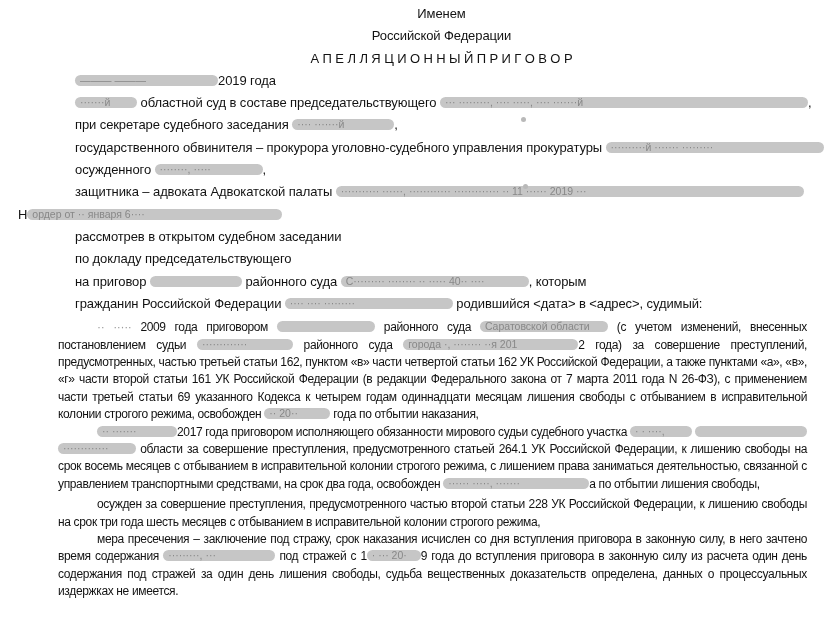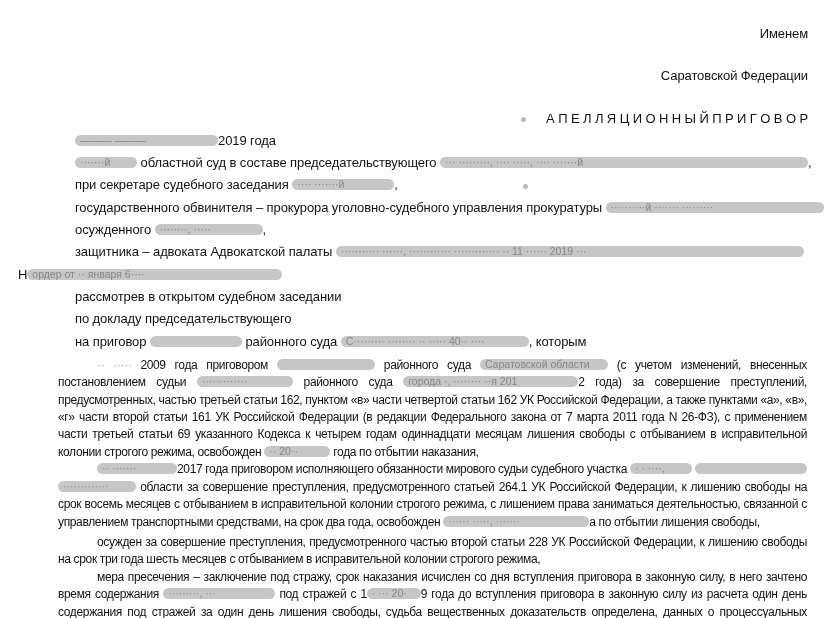--- a/index.html
+++ b/index.html
@@ -6,21 +6,21 @@
   body{width:824px;height:618px;overflow:hidden;}
   .page{
     position:relative;width:824px;height:618px;box-sizing:border-box;
     padding-top:3px;background:#ffffff;color:#121212;
     font-family:"Liberation Sans", sans-serif;
   }
   .pre-line{
     margin:0 16px 0 75px;height:22.3px;line-height:22.3px;
     font-size:13px;letter-spacing:-0.1px;white-space:nowrap;overflow:visible;
   }
-  .pre-line.center{text-align:right;margin-top:20px;}
+  .pre-line.center{text-align:center;}
   .pre-line.out{margin-left:18px;}
   .para{
     margin:0 17px 0 58px;font-size:12px;letter-spacing:-0.35px;
     line-height:17.4px;text-align:justify;text-indent:39px;color:#121212;
   }
   .redact{
     display:inline-block;background:#c6c6c6;height:11px;border-radius:5.5px;
     vertical-align:-1px;overflow:hidden;text-indent:0;
   }
   .redact .f{
@@ -32,32 +32,33 @@
   .artifact-dot{
     position:absolute;width:5px;height:5px;border-radius:50%;background:#b9b9b9;
   }
 </style>
 </head>
 <body>
 
 <div class="page">
   <div id="doc">
       <div class="pre-line center">Именем</div>
-      <div class="pre-line center">Саратовской Федерации</div>
+      <div class="pre-line center">Российской Федерации</div>
       <div class="pre-line center">А П Е Л Л Я Ц И О Н Н Ы Й П Р И Г О В О Р</div>
       <div class="pre-line"><span class="redact" style="width: 143px;"><span class="f">——— ———</span></span>2019 года</div>
       <div class="pre-line"><span class="redact" style="width: 62px;"><span class="f">·······й</span></span> областной суд в составе председательствующего <span class="redact" style="width: 368px;"><span class="f">··· ·········, ···· ·····, ···· ·······й</span></span>,</div>
       <div class="pre-line">при секретаре судебного заседания <span class="redact" style="width: 102px;"><span class="f">···· ·······й</span></span>,</div>
       <div class="pre-line">государственного обвинителя – прокурора уголовно-судебного управления прокуратуры <span class="redact" style="width: 218px;"><span class="f">··········й ······· ·········</span></span></div>
       <div class="pre-line">осужденного <span class="redact" style="width: 108px;"><span class="f">········, ·····</span></span>,</div>
       <div class="pre-line">защитника – адвоката Адвокатской палаты <span class="redact" style="width: 468px;"><span class="f">··········· ······, ············ ············· ··  11 ······ 2019 ···</span></span></div>
       <div class="pre-line out">Н<span class="redact" style="width: 255px;"><span class="f">ордер от ·· января 6····</span></span></div>
       <div class="pre-line">рассмотрев в открытом судебном заседании</div>
       <div class="pre-line">по докладу председательствующего</div>
       <div class="pre-line">на приговор <span class="redact" style="width: 92px;"></span> районного суда <span class="redact" style="width: 188px;"><span class="f">С········· ········ ·· ····· 40·· ····</span></span>, которым</div>
+      <div class="pre-line">гражданин Российской Федерации <span class="redact" style="width: 168px;"><span class="f">···· ···· ·········</span></span> родившийся &lt;дата&gt; в &lt;адрес&gt;, судимый:</div>
       <div class="para" style="margin-top: 4px;"><span class="ft">·· ·····</span> 2009 года приговором <span class="redact" style="width: 98px;"></span> районного суда <span class="redact" style="width: 128px;"><span class="f">Саратовской области</span></span> (с учетом изменений, внесенных постановлением судьи <span class="redact" style="width: 96px;"><span class="f">·············</span></span> районного суда <span class="redact" style="width: 175px;"><span class="f">города ·, ········ ··я 201</span></span>2 года) за совершение преступлений, предусмотренных, частью третьей статьи 162, пунктом «в» части четвертой статьи 162 УК Российской Федерации, а также пунктами «а», «в», «г» части второй статьи 161 УК Российской Федерации (в редакции Федерального закона от 7 марта 2011 года N 26-ФЗ), с применением части третьей статьи 69 указанного Кодекса к четырем годам одиннадцати месяцам лишения свободы с отбыванием в исправительной колонии строгого режима, освобожден <span class="redact" style="width: 66px;"><span class="f">·· 20··</span></span> года по отбытии наказания,</div>
       <div class="para"><span class="redact" style="width: 80px;"><span class="f">·· ·······</span></span>2017 года приговором исполняющего обязанности мирового судьи судебного участка <span class="redact" style="width: 62px;"><span class="f">· · ····,</span></span> <span class="redact" style="width: 112px;"></span> <span class="redact" style="width: 78px;"><span class="f">·············</span></span> области за совершение преступления, предусмотренного статьей 264.1 УК Российской Федерации, к лишению свободы на срок восемь месяцев с отбыванием в исправительной колонии строгого режима, с лишением права заниматься деятельностью, связанной с управлением транспортными средствами, на срок два года, освобожден <span class="redact" style="width: 146px;"><span class="f">······ ·····, ·······</span></span>а по отбытии лишения свободы,</div>
       <div class="para" style="margin-top: 3px;">осужден за совершение преступления, предусмотренного частью второй статьи 228 УК Российской Федерации, к лишению свободы на срок три года шесть месяцев с отбыванием в исправительной колонии строгого режима,</div>
       <div class="para">мера пресечения – заключение под стражу, срок наказания исчислен со дня вступления приговора в законную силу, в него зачтено время содержания <span class="redact" style="width: 112px;"><span class="f">·········, ···</span></span> под стражей с 1<span class="redact" style="width: 54px;"><span class="f">· ··· 20·</span></span>9 года до вступления приговора в законную силу из расчета один день содержания под стражей за один день лишения свободы, судьба вещественных доказательств определена, данных о процессуальных издержках не имеется.</div>
     </div>
 <div class="artifact-dot" style="left: 521px; top: 117px;"></div>
     <div class="artifact-dot" style="left: 523px; top: 184px;"></div>
   </div>
 
 </body></html>

